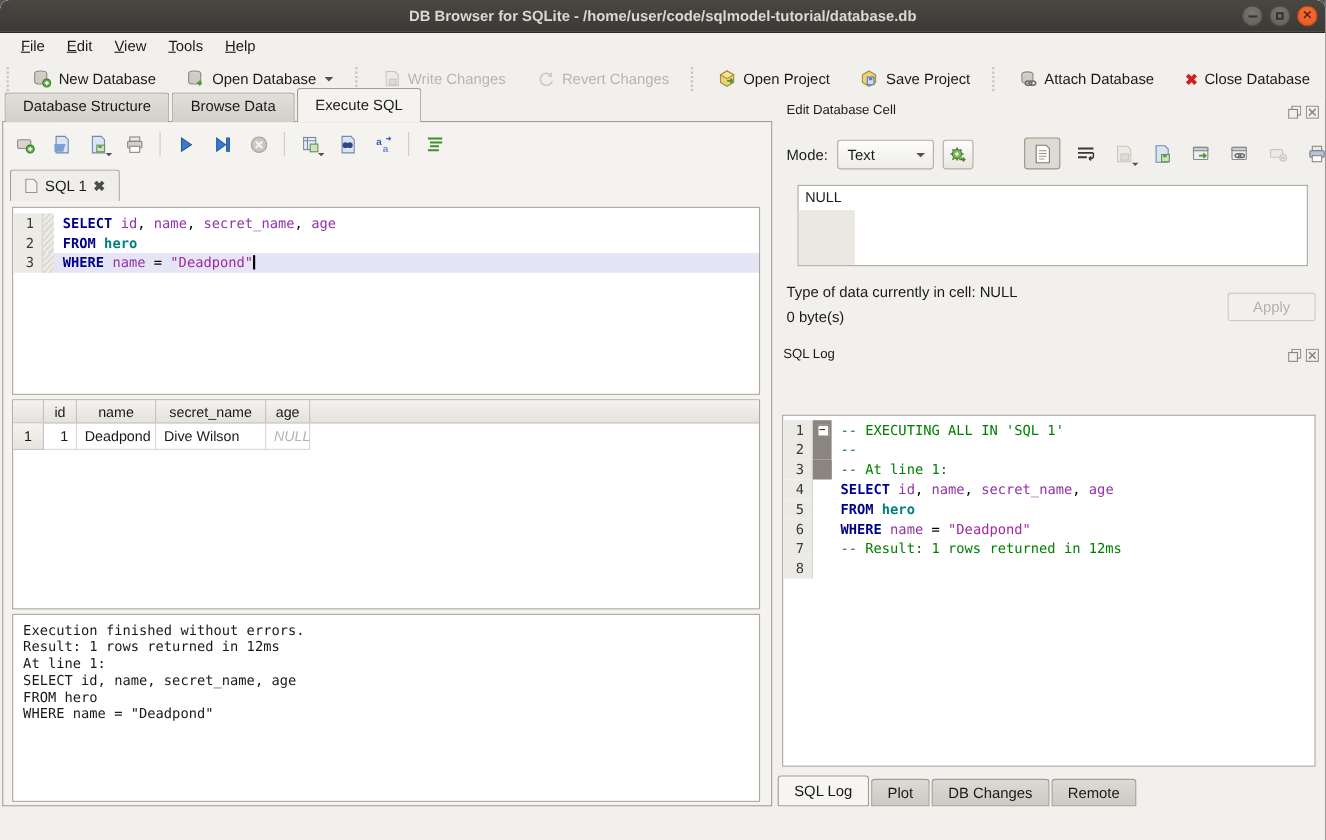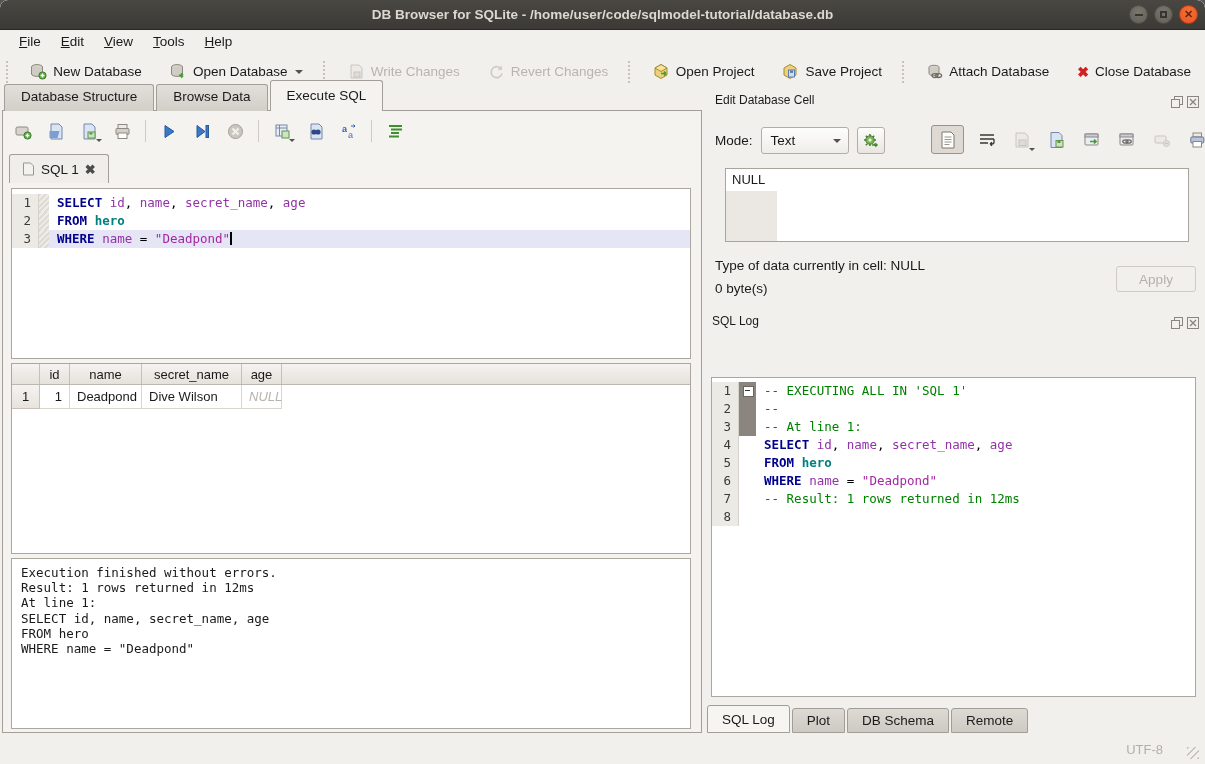--- a/index.html
+++ b/index.html
@@ -490,22 +490,18 @@
         <div class="crow"><span class="gut">4</span><span class="fold"></span><span class="codetext"><span class="tk-kw">SELECT</span><span class="tk-pl"> </span><span class="tk-id">id</span><span class="tk-pl">, </span><span class="tk-id">name</span><span class="tk-pl">, </span><span class="tk-id">secret_name</span><span class="tk-pl">, </span><span class="tk-id">age</span></span></div>
         <div class="crow"><span class="gut">5</span><span class="fold"></span><span class="codetext"><span class="tk-kw">FROM</span><span class="tk-pl"> </span><span class="tk-tb">hero</span></span></div>
         <div class="crow"><span class="gut">6</span><span class="fold"></span><span class="codetext"><span class="tk-kw">WHERE</span><span class="tk-pl"> </span><span class="tk-id">name</span><span class="tk-pl"> = </span><span class="tk-st">"Deadpond"</span></span></div>
         <div class="crow"><span class="gut">7</span><span class="fold"></span><span class="codetext"><span class="tk-cm">-- Result: 1 rows returned in 12ms</span></span></div>
         <div class="crow"><span class="gut">8</span><span class="fold"></span><span class="codetext"></span></div>
       </div>
 
     <div class="btabs" style="left:4px;top:615px;height:28px">
       <div class="btab active"><span>SQL Log</span></div>
       <div class="btab"><span>Plot</span></div>
-      <div class="btab"><span>DB Schema</span></div>
+      <div class="btab"><span>DB Changes</span></div>
       <div class="btab"><span>Remote</span></div>
     </div>
   </div>
 
-  <div class="statusbar">
-    <span class="enc">UTF-8</span>
-    <span class="grip"></span>
-  </div>
 </div>
 
 </body></html>

